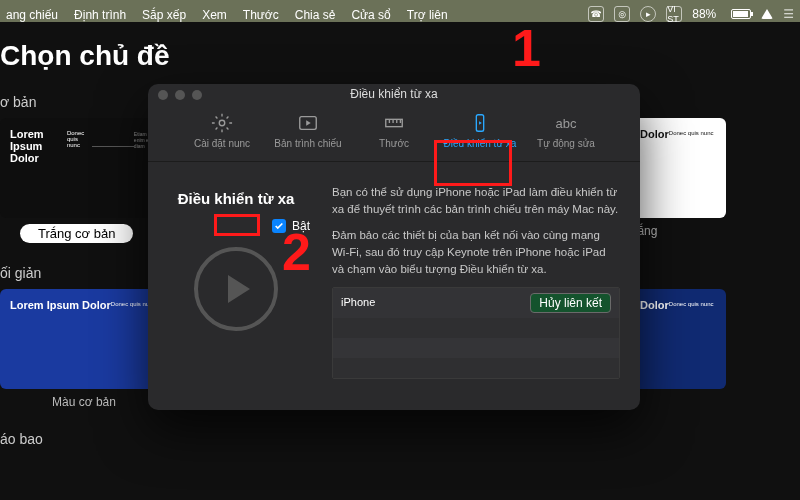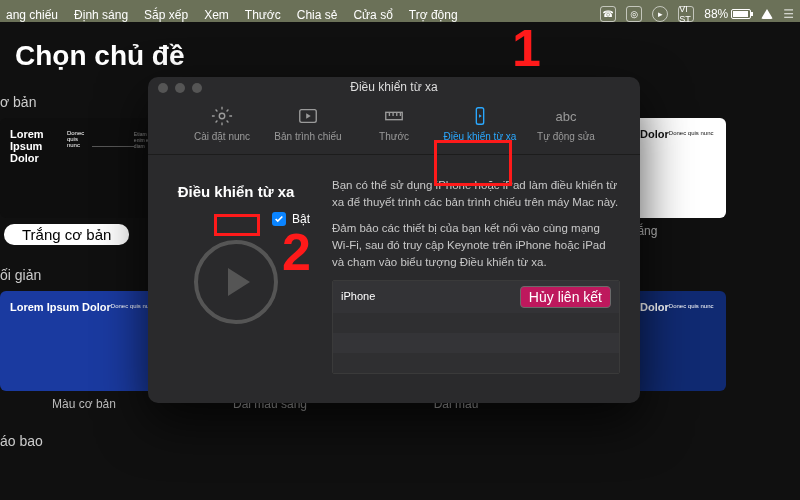--- a/index.html
+++ b/index.html
@@ -15,48 +15,48 @@
     position: absolute; top:0; left:0; right:0; height:22px;
     background: #6b7158;
     display:flex; align-items:flex-end;
     font-size:12px; color:#fff;
     padding:0 6px;
   }
   .menubar .menu-left { display:flex; gap:16px; }
   .menubar .spacer { flex:1; }
   .menubar .menu-right { display:flex; gap:10px; align-items:center; }
   .menubar .status-ico { width:16px;height:16px;border:1px solid rgba(255,255,255,0.6);border-radius:3px;display:flex;align-items:center;justify-content:center;font-size:9px;}
-  .menubar .batt { display:flex;align-items:center;gap:3px;}
+  .menubar .batt { display:flex;align-items:center;gap:15px;}
   .menubar .batt-icon { width:20px;height:10px;border:1px solid #fff;border-radius:2px;position:relative;}
   .menubar .batt-icon::after{content:"";position:absolute;right:-3px;top:2px;width:2px;height:4px;background:#fff;}
   .menubar .batt-fill{position:absolute;left:1px;top:1px;bottom:1px;width:82%;background:#fff;}
   .menubar .wifi{width:0;height:0;border-left:6px solid transparent;border-right:6px solid transparent;border-bottom:10px solid #fff;border-radius:2px;}
 
   
   .bg-app { position:absolute; top:22px; left:0; right:0; bottom:0; background:#101010; padding:18px 0 0 0;}
-  .bg-title { font-size:28px; font-weight:600; margin-left:0; padding-left:15px; color:#fff; }
+  .bg-title { font-size:28px; font-weight:600; margin-left:0; padding-left:0; color:#fff; }
   .section-lbl { font-size:14px; color:#ccc; margin:22px 0 8px 0; }
   .theme-row { display:flex; gap:18px; }
   .theme-card { width:168px; }
   .theme-thumb { width:168px; height:100px; border-radius:6px; background:#1a1a1a; display:flex;flex-direction:row;justify-content:flex-start;padding:10px;}
   .theme-thumb.black { background:#0e0e0e; }
   .theme-thumb.white { background:#fff; }
   .theme-thumb.blue  { background:#1a3aa0; }
   .theme-thumb.blue2 { background:#102a72; }
   .theme-thumb .hline{font-size:11px;font-weight:700;}
   .theme-thumb .sline{font-size:6px;margin-top:2px;}
   .theme-thumb.white .hline,.theme-thumb.white .sline{color:#111;}
   .theme-thumb .divider{height:1px;background:rgba(255,255,255,0.3);margin-top:18px;width:50%;}
   .theme-thumb .foot{font-size:5px;opacity:0.5;margin-top:3px;}
   .theme-caption{ text-align:center; font-size:12px; color:#bbb; margin-top:6px;}
-  .badge{ display:inline-block; background:#fff; color:#000; font-size:15px; padding:2px 18px; border-radius:10px; margin-top:6px; margin-left:4px;}
+  .badge{ display:inline-block; background:#fff; color:#000; font-size:13px; padding:2px 18px; border-radius:10px; margin-top:6px; margin-left:20px;}
 
   
   .pref {
-    position:absolute; top:77px; left:148px; width:492px; height:326px;
+    position:absolute; top:84px; left:148px; width:492px; height:326px;
     background:#2a2a2c; border-radius:10px; box-shadow:0 20px 50px rgba(0,0,0,0.7);
     overflow:hidden;
   }
   .pref-titlebar{ height:20px; position:relative;}
   .traffic{ position:absolute; left:10px; top:6px; display:flex; gap:7px;}
   .traffic span{ width:10px;height:10px;border-radius:50%; background:#555;}
   .pref-title{ position:absolute; top:3px; left:0; right:0; text-align:center; font-size:12px; color:#ddd;}
   .pref-tabs{ display:flex; justify-content:center; gap:8px; padding:6px 0 10px; border-bottom:1px solid #1c1c1c;}
   .tab{ display:flex; flex-direction:column; align-items:center; gap:4px; width:78px; color:#9a9a9a; font-size:10px; cursor:pointer; padding:2px 0;}
   .tab.active{ color:#2aa8ff;}
@@ -71,43 +71,43 @@
   .chk svg{width:10px;height:10px;}
   .chk-label{ font-size:12px; color:#fff;}
   .play-circle{ width:84px;height:84px;border:4px solid #555;border-radius:50%;margin:8px auto 0;display:flex;align-items:center;justify-content:center;}
   .play-circle .tri{width:0;height:0;border-left:22px solid #555;border-top:14px solid transparent;border-bottom:14px solid transparent;margin-left:6px;}
   .pref-right{ flex:1; padding:22px 20px 0 12px; font-size:11.5px; color:#c8c8c8; line-height:1.45;}
   .pref-right p{ margin-bottom:10px;}
   .device-table{ margin-top:8px; border:1px solid #3a3a3a; border-radius:2px; overflow:hidden;}
   .device-row{ display:flex; align-items:center; padding:5px 8px; background:#333336; font-size:11px; color:#fff;}
   .device-row.empty{ background:#2f2f31; height:20px;}
   .device-row.alt{ background:#343437;}
-  .unlink-btn{ margin-left:auto; background:#be185d; border:1px solid #6a6a6a; color:#fff; font-size:14px; padding:2px 8px; border-radius:4px;}
+  .unlink-btn{ margin-left:auto; background:#14532d; border:1px solid #6a6a6a; color:#fff; font-size:12px; padding:2px 8px; border-radius:4px;}
 
   
   .anno{ position:absolute; color:#ff1a1a; font-weight:700; pointer-events:none; z-index:50;}
   .anno.num1{ font-size:52px; top:18px; left:512px;}
   .anno.num2{ font-size:52px; top:222px; left:282px;}
   .redbox{ position:absolute; border:3px solid #ff1a1a; z-index:49; pointer-events:none;}
   .redbox.b1{ top:140px; left:434px; width:78px; height:46px;}
   .redbox.b2{ top:214px; left:214px; width:46px; height:22px;}
 </style>
 </head>
 <body>
 
 <div class="menubar">
   <div class="menu-left">
     <span>ang chiếu</span>
-    <span>Định sáng</span>
+    <span>Định trình</span>
     <span>Sắp xếp</span>
     <span>Xem</span>
     <span>Thước</span>
     <span>Chia sẻ</span>
     <span>Cửa sổ</span>
-    <span>Trợ động</span>
+    <span>Trợ liên</span>
   </div>
   <div class="spacer"></div>
   <div class="menu-right">
     <span class="status-ico">☎</span>
     <span class="status-ico">◎</span>
     <span class="status-ico" style="border-radius:50%">▸</span>
     <span class="status-ico">VI ST</span>
     <span class="batt">
       <span>88%</span>
       <span class="batt-icon">

